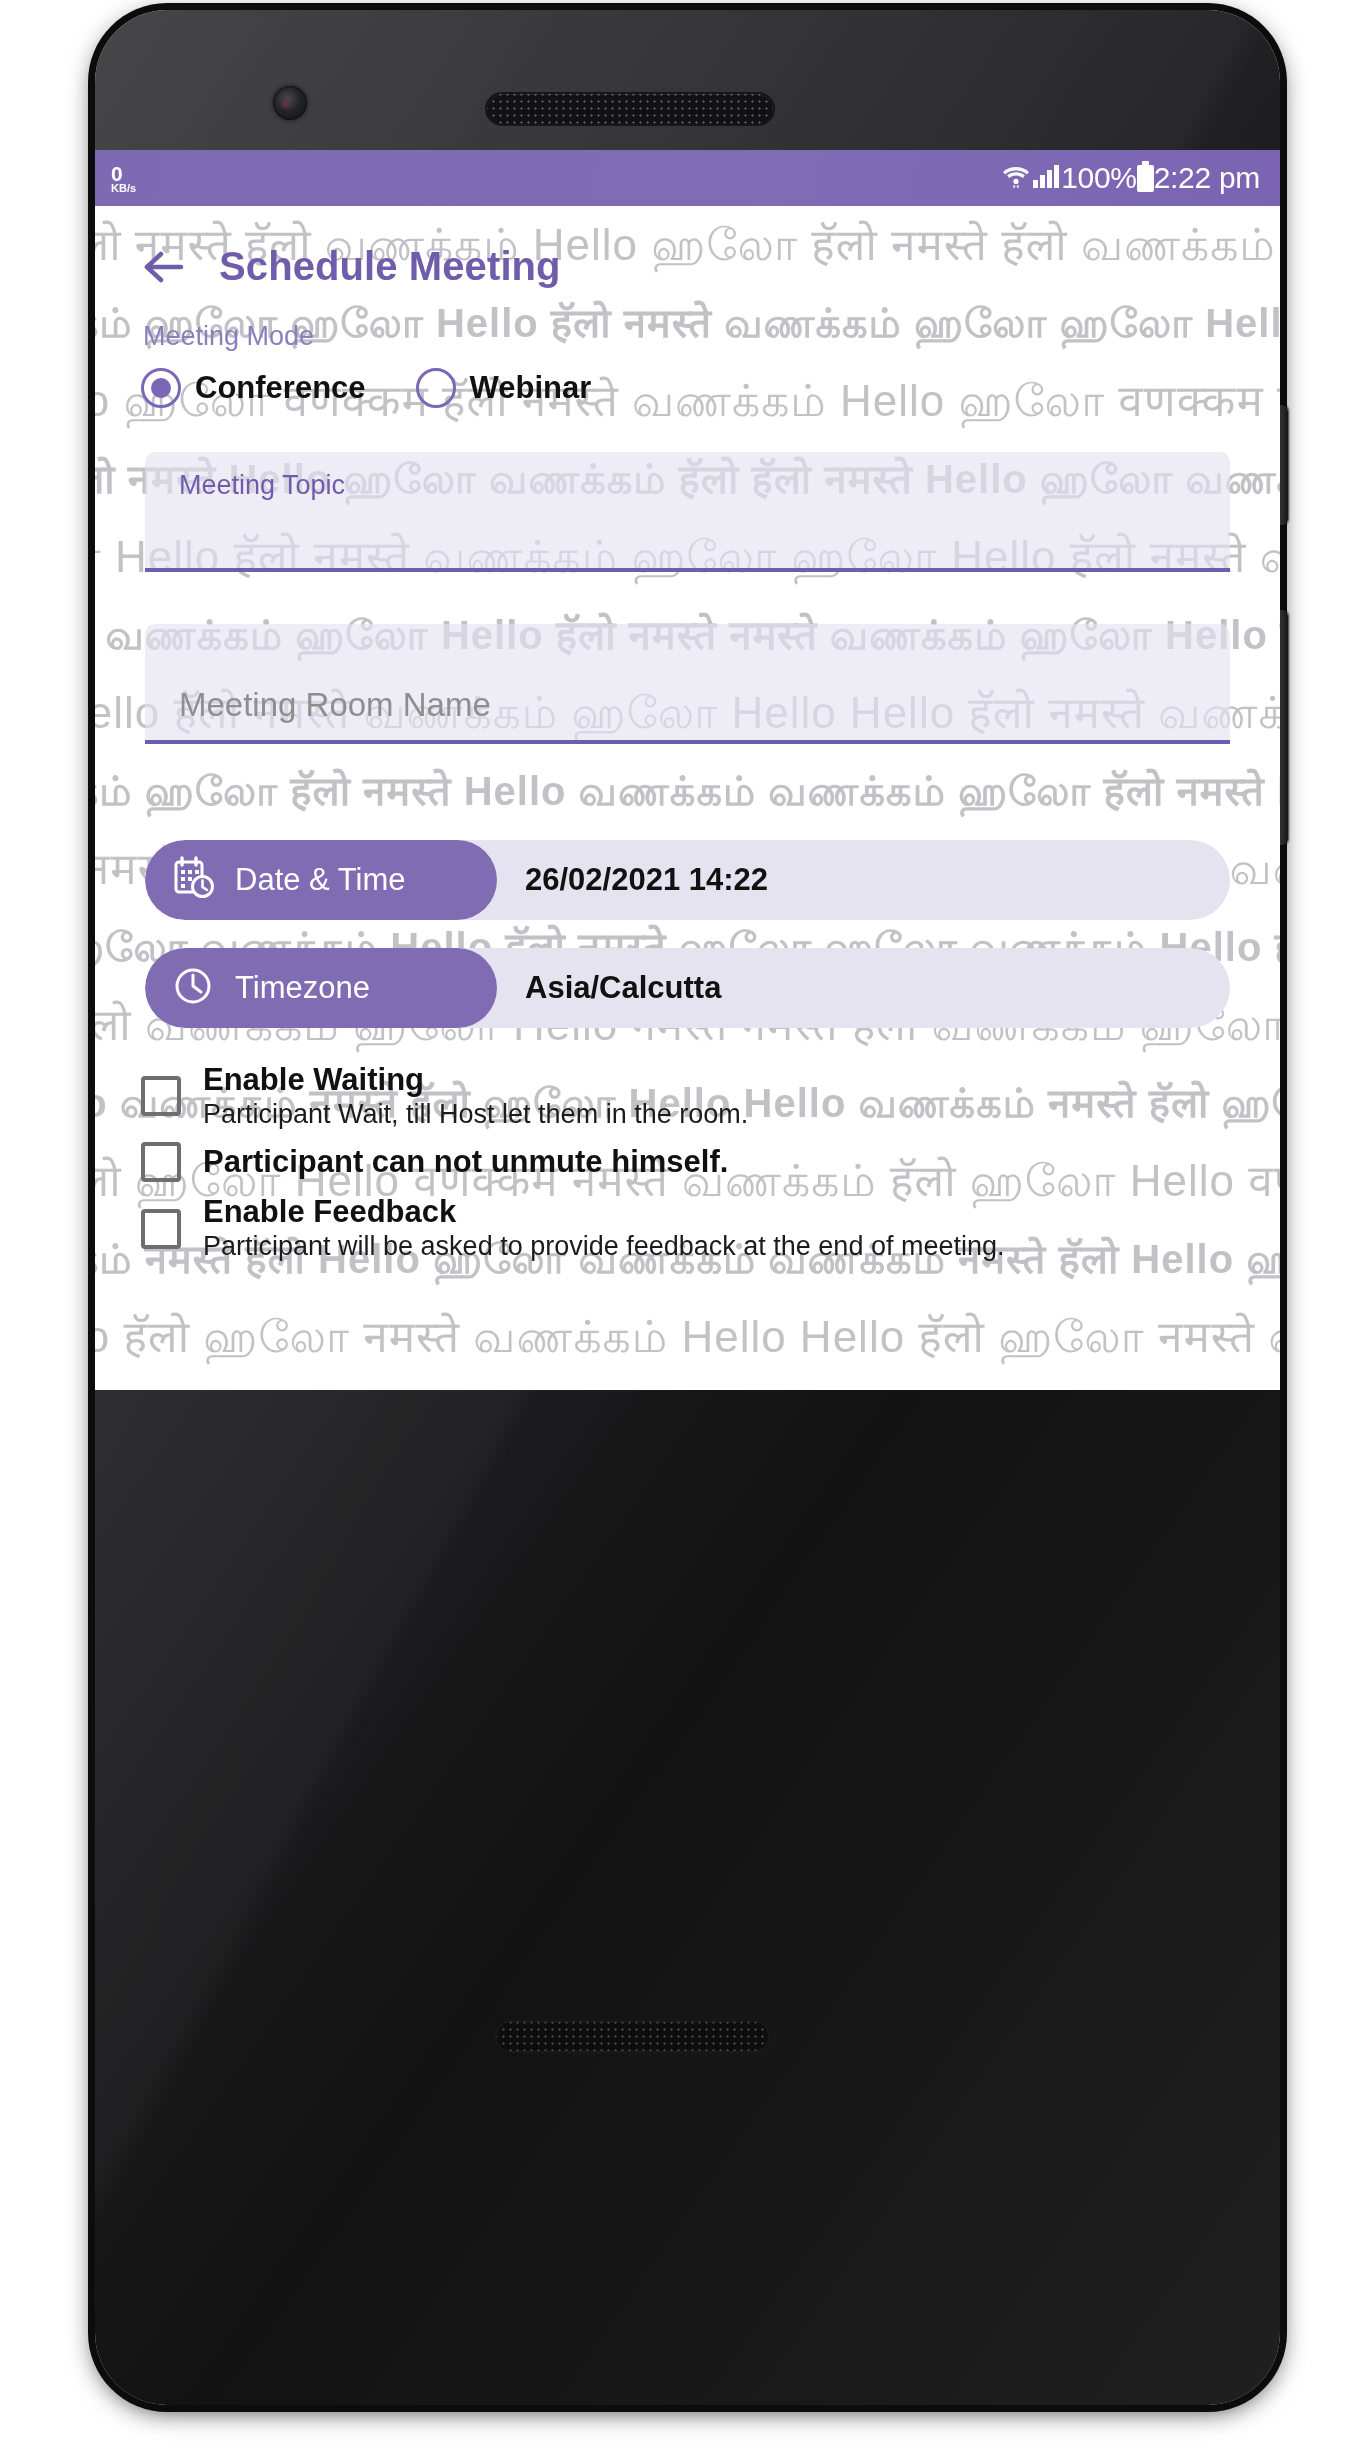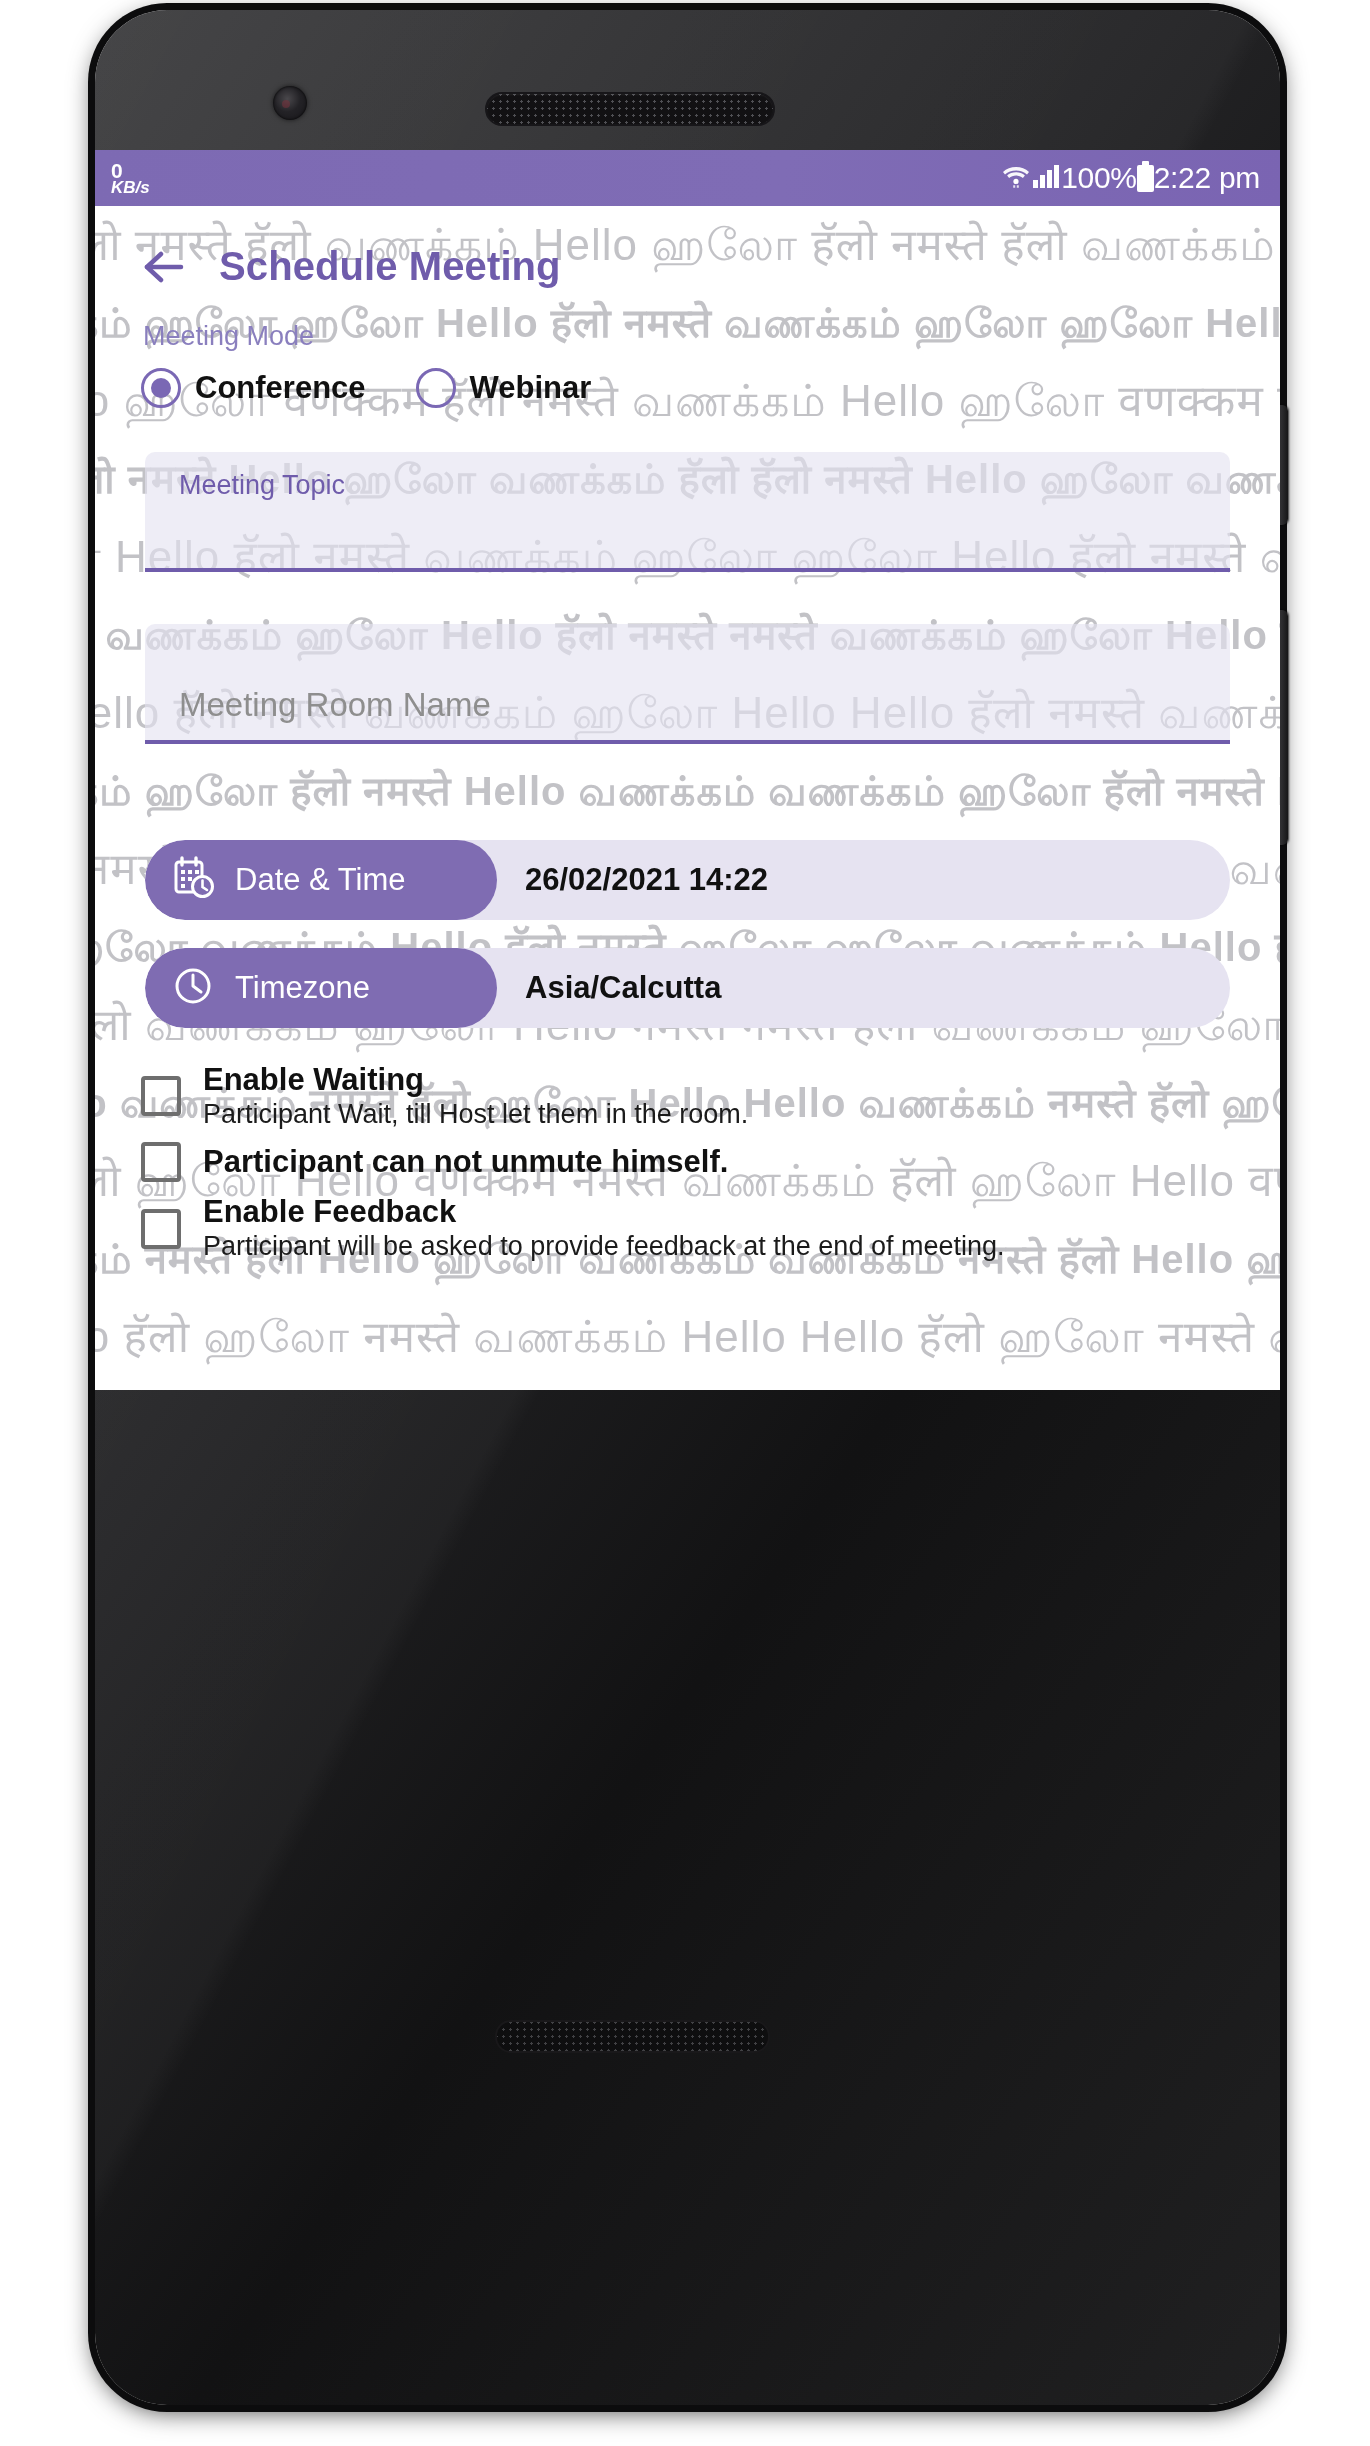--- a/index.html
+++ b/index.html
@@ -72,21 +72,21 @@
   #status-bar {
     position:relative;
     height:56px; width:100%;
     background: linear-gradient(98deg, #7d6ab3 0%, #7f6cb5 58%, #7a64b2 100%);
     display:flex; align-items:center; justify-content:space-between;
     padding: 0 20px 0 16px;
     color:#fff;
   }
   #net-speed { line-height:.95; padding-top:2px; }
   #net-speed .spd { font-size:21px; font-weight:700; display:block; }
-  #net-speed .unit { font-size:17px; font-weight:700; display:block; margin-top:-1px;font-style:italic;}
+  #net-speed .unit { font-size:11px; font-weight:700; display:block; margin-top:-1px;}
   #status-right { display:flex; align-items:center; }
   #status-right .pct { font-size:30px; font-weight:400; letter-spacing:-.3px; }
   #status-right .clock { font-size:30px; font-weight:400; letter-spacing:-.3px; }
   .batt {
     width:17px; height:27px; border:0; background:#fff;
     border-radius:2px; position:relative;
   }
   .batt::before{
     content:""; position:absolute; left:5px; top:-4px; width:7px; height:4px;
     background:#fff; border-radius:1px 1px 0 0;

